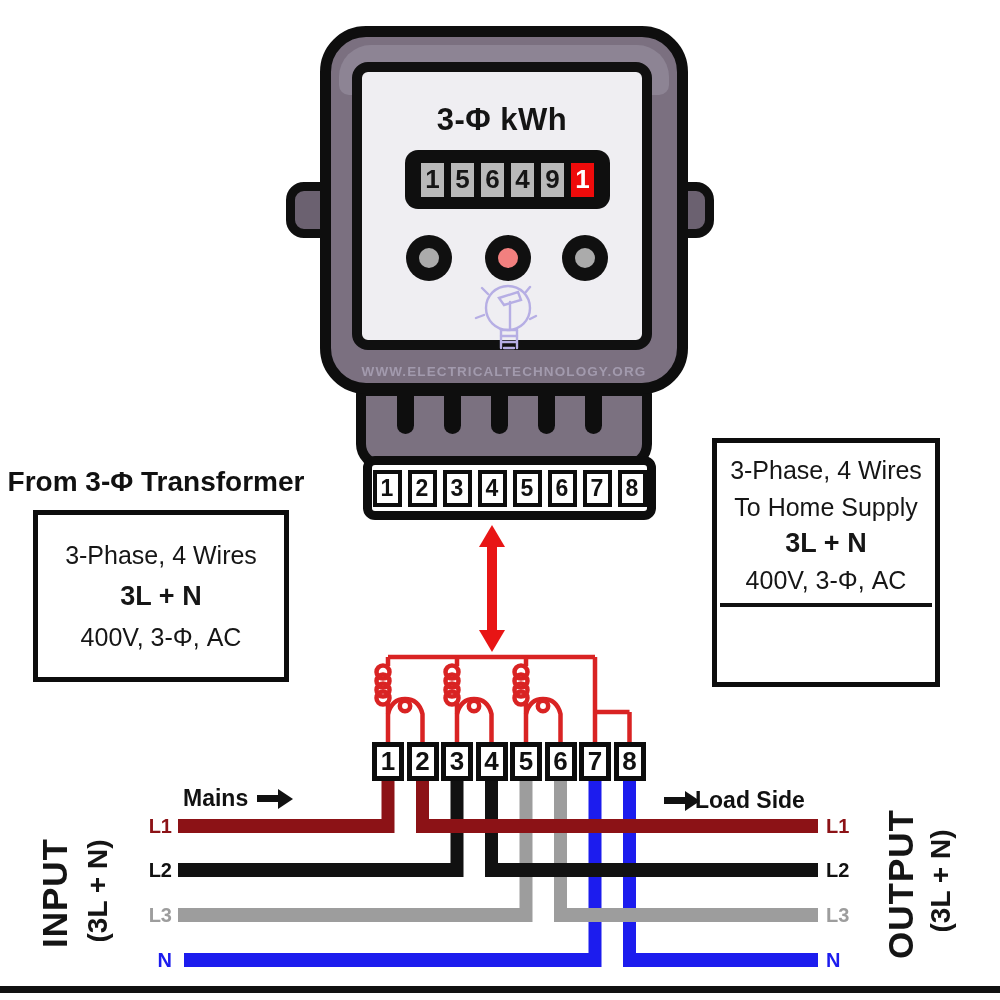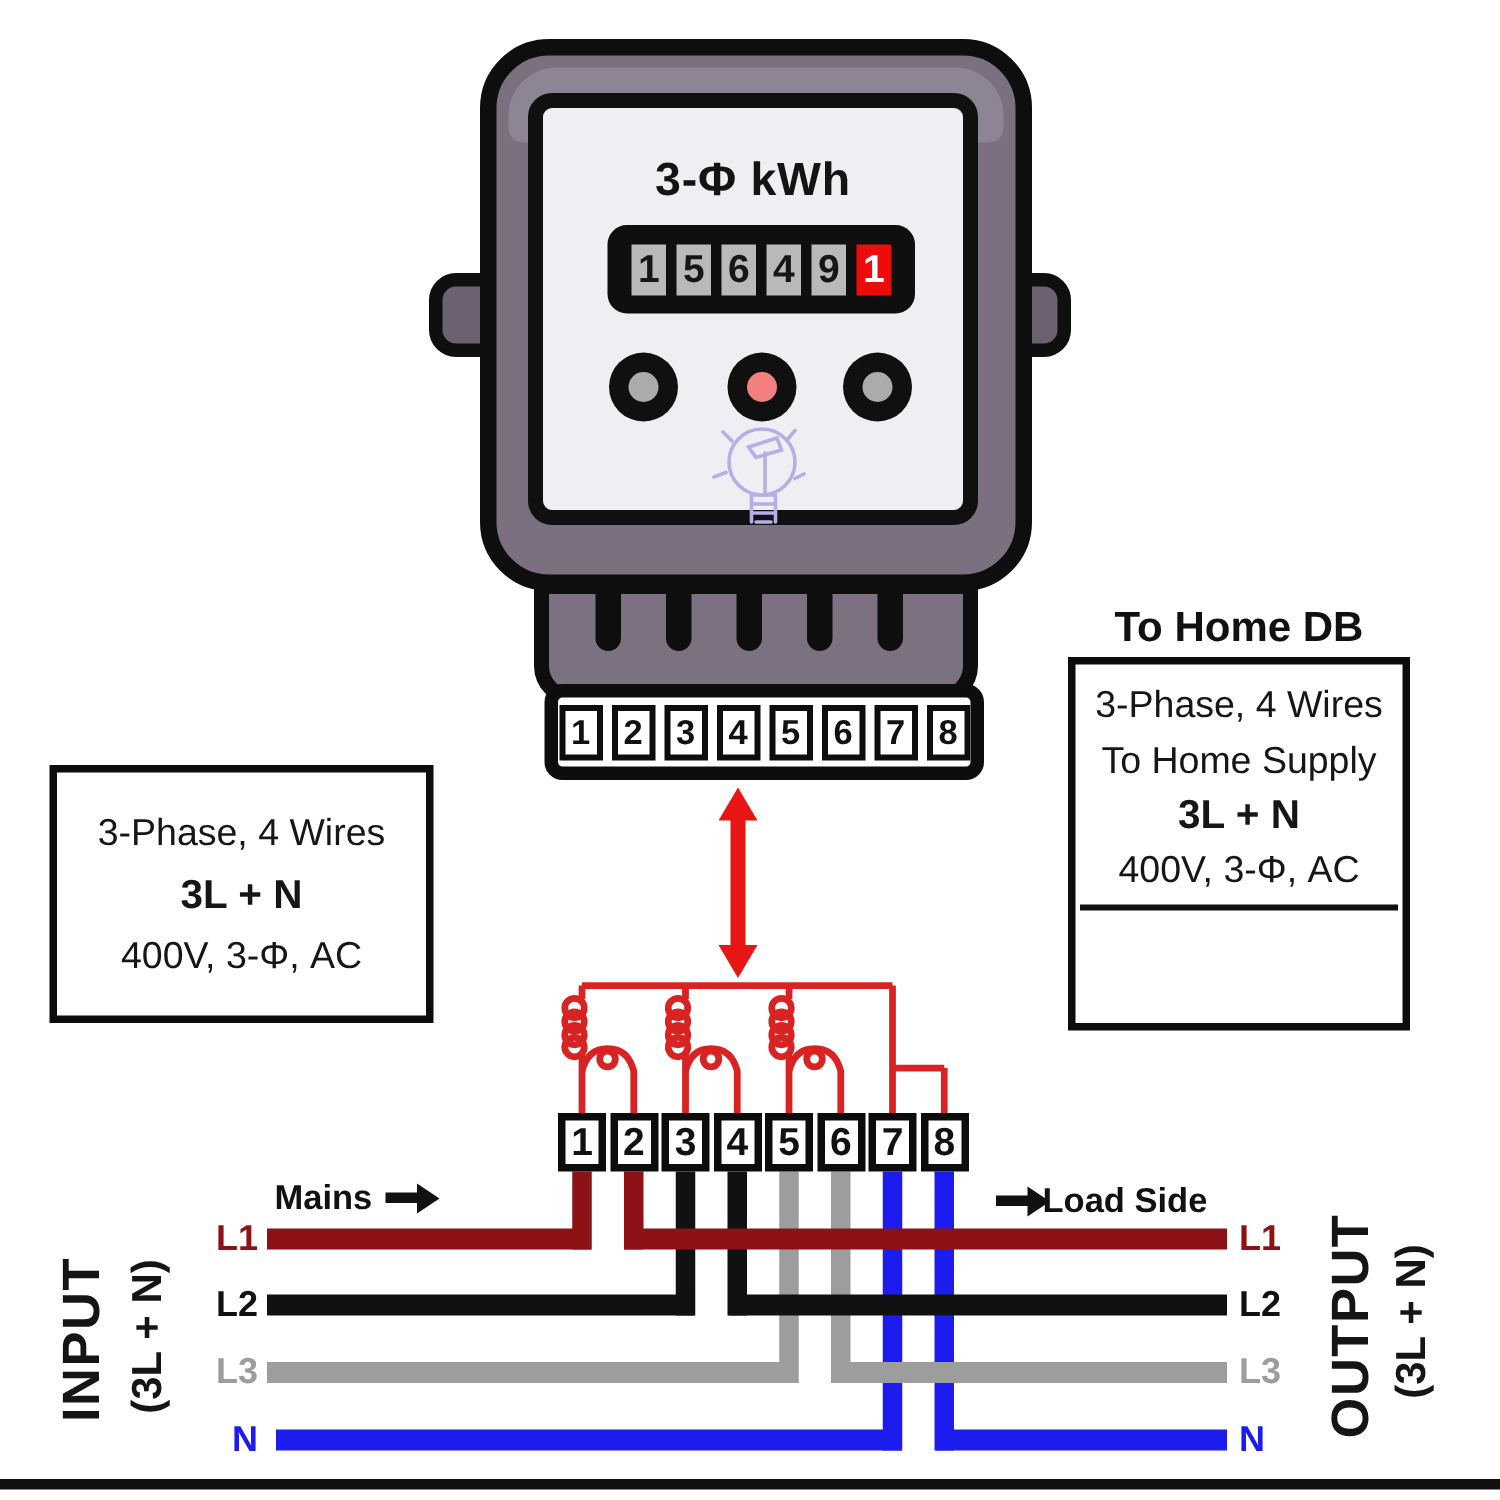--- a/index.html
+++ b/index.html
@@ -67,21 +67,21 @@
   .ln.b { font-weight:bold; font-size:27px; }
   .divider { border-top:4px solid #111; margin:5px 3px 3px 3px; }
   .right-box .fln { font-size:25px; line-height:35px; }
 
   
   .flowlabel { position:absolute; z-index:5; display:flex; align-items:center; gap:9px;
           font-size:23px; font-weight:bold; color:#111; }
   .arr { position:relative; width:22px; height:7px; background:#111; }
   .arr::after { content:""; position:absolute; right:-14px; top:-6.5px;
           border-left:15px solid #111; border-top:10px solid transparent; border-bottom:10px solid transparent; }
-  .wlabel { position:absolute; z-index:5; font-size:24px; font-weight:bold; line-height:28px; }
+  .wlabel { position:absolute; z-index:5; font-size:20px; font-weight:bold; line-height:28px; }
   .wlabel.in { left:108px; width:64px; text-align:right; }
   .wlabel.out { left:826px; width:70px; text-align:left; }
   .t-l1 { color:var(--c-l1,#8c1216); } .t-l2 { color:var(--c-l2,#111); }
   .t-l3 { color:var(--c-l3,#9d9d9d); } .t-n { color:var(--c-n,#1c1cee); }
   .rot { position:absolute; z-index:5; display:flex; align-items:center; justify-content:center;
           transform:rotate(-90deg); font-weight:bold; color:#151515; white-space:nowrap; }
   .rot.big { font-size:35px; letter-spacing:1px; }
   .rot.sub { font-size:28px; }
 
   .bottom-bar { position:absolute; left:0; top:986px; width:1000px; height:7px; background:#111; z-index:5; }
@@ -179,20 +179,21 @@
         <g stroke="#b6aee4" stroke-width="2.4" fill="none" stroke-linecap="round">
           <circle cx="40" cy="30" r="22"></circle>
           <path d="M31 20 L50 14 L53 22 L36 27 Z"></path>
           <path d="M42 24 V52"></path>
           <path d="M33 52 H49 M33 58 H49 M34 64 H48 M36 70 H46"></path>
           <path d="M33 52 V70 M49 52 V70"></path>
           <path d="M8 40 L16 37 M14 10 L20 16 M62 9 L57 15 M68 38 L62 41"></path>
         </g>
       </svg>
     </div>
+    <div class="site">WWW.ELECTRICALTECHNOLOGY.ORG</div>
   </div>
 
   <div class="tstrip">
     <div class="tbox">1</div>
     <div class="tbox">2</div>
     <div class="tbox">3</div>
     <div class="tbox">4</div>
     <div class="tbox">5</div>
     <div class="tbox">6</div>
     <div class="tbox">7</div>
@@ -201,27 +202,27 @@
 
   <div class="lbox" style="left:372px">1</div>
   <div class="lbox" style="left:406.5px">2</div>
   <div class="lbox" style="left:441px">3</div>
   <div class="lbox" style="left:475.5px">4</div>
   <div class="lbox" style="left:510px">5</div>
   <div class="lbox" style="left:544.5px">6</div>
   <div class="lbox" style="left:579px">7</div>
   <div class="lbox" style="left:613.5px">8</div>
 
+  <div class="box-heading" style="left:0px; top:466px; width:312px;">From 3-Φ Transformer</div>
   <div class="info-box left-box">
     <div class="ln">3-Phase, 4 Wires</div>
     <div class="ln b">3L + N</div>
     <div class="ln">400V, 3-Φ, AC</div>
   </div>
 
-  <div class="box-heading" style="left:712px; top:402px; width:228px;">To Home DB</div>
   <div class="info-box right-box">
     <div class="ln">3-Phase, 4 Wires</div>
     <div class="ln">To Home Supply</div>
     <div class="ln b">3L + N</div>
     <div class="ln">400V, 3-Φ, AC</div>
     <div class="divider"></div>
   </div>
 
   <div class="flowlabel" style="left:183px; top:785px;text-align:center;">
     <span>Mains</span>

